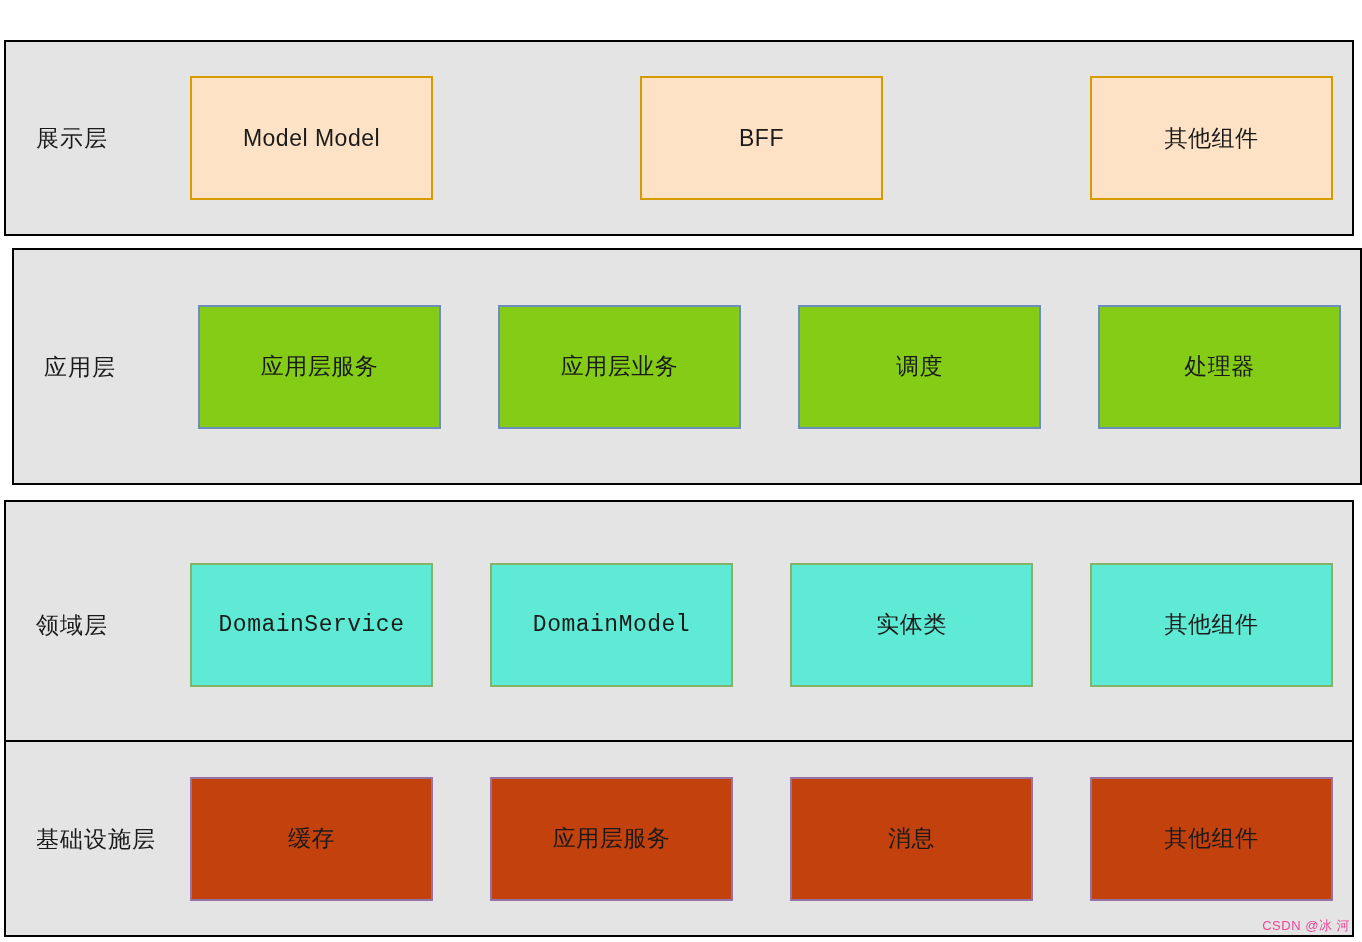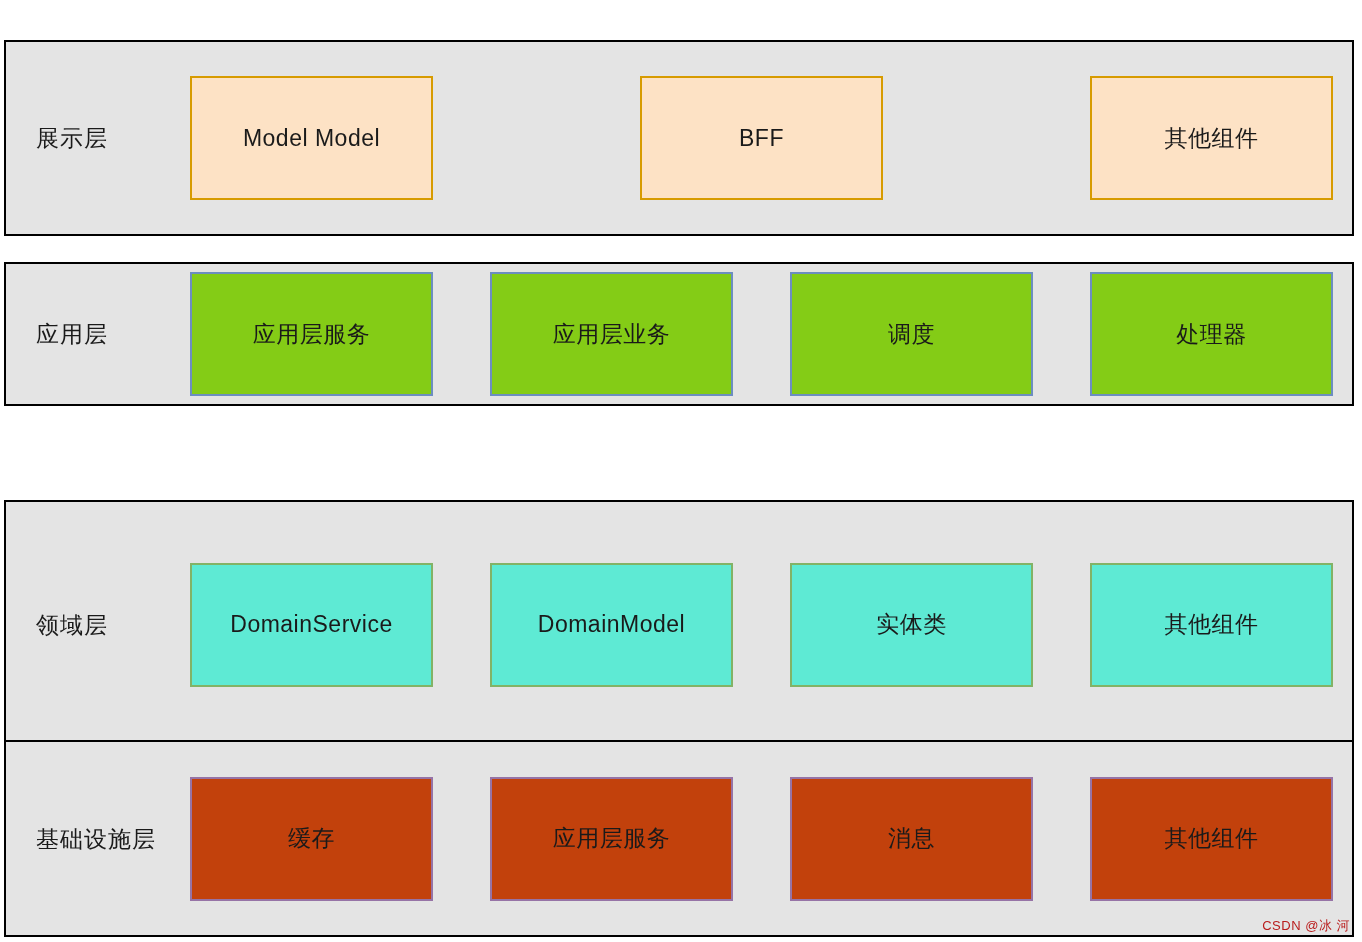--- a/index.html
+++ b/index.html
@@ -65,36 +65,36 @@
     align-items: center;
     justify-content: center;
     font-size: 23px;
     color: #1a1a1a;
     letter-spacing: 0.5px;
     text-align: center;
   }
 
   
   #band-0 { top: 0px;   height: 196px; margin-top: 40px; }
-  #band-1 { top: 262px; height: 144px; }
-  #band-2 { top: 500px; height: 249px; }
+  #band-1 { top: 248px; height: 237px; margin-left: 8px; }
+  #band-2 { top: 500px; height: 249px; font-family: Liberation Mono, monospace; }
   #band-3 { top: 740px; height: 197px; }
 
   
   .pal-presentation  { background: #FDE2C5; border-color: #D79B00; }
   .pal-application   { background: #84cc16; border-color: #6C8EBF; }
   .pal-domain        { background: #5eead4; border-color: #82B366; }
   .pal-infrastructure{ background: #c2410c; border-color: #9673A6; }
 
   #watermark {
     position: absolute;
     right: 12px;
     bottom: 7px;
     font-size: 13px;
-    color: #b91c1c;
+    color: #ec4899;
     letter-spacing: 0.5px;
     white-space: nowrap;
   }
 </style>
 </head>
 <body>
 
 <div id="diagram">
 
   <div class="layer-band" id="band-0">

